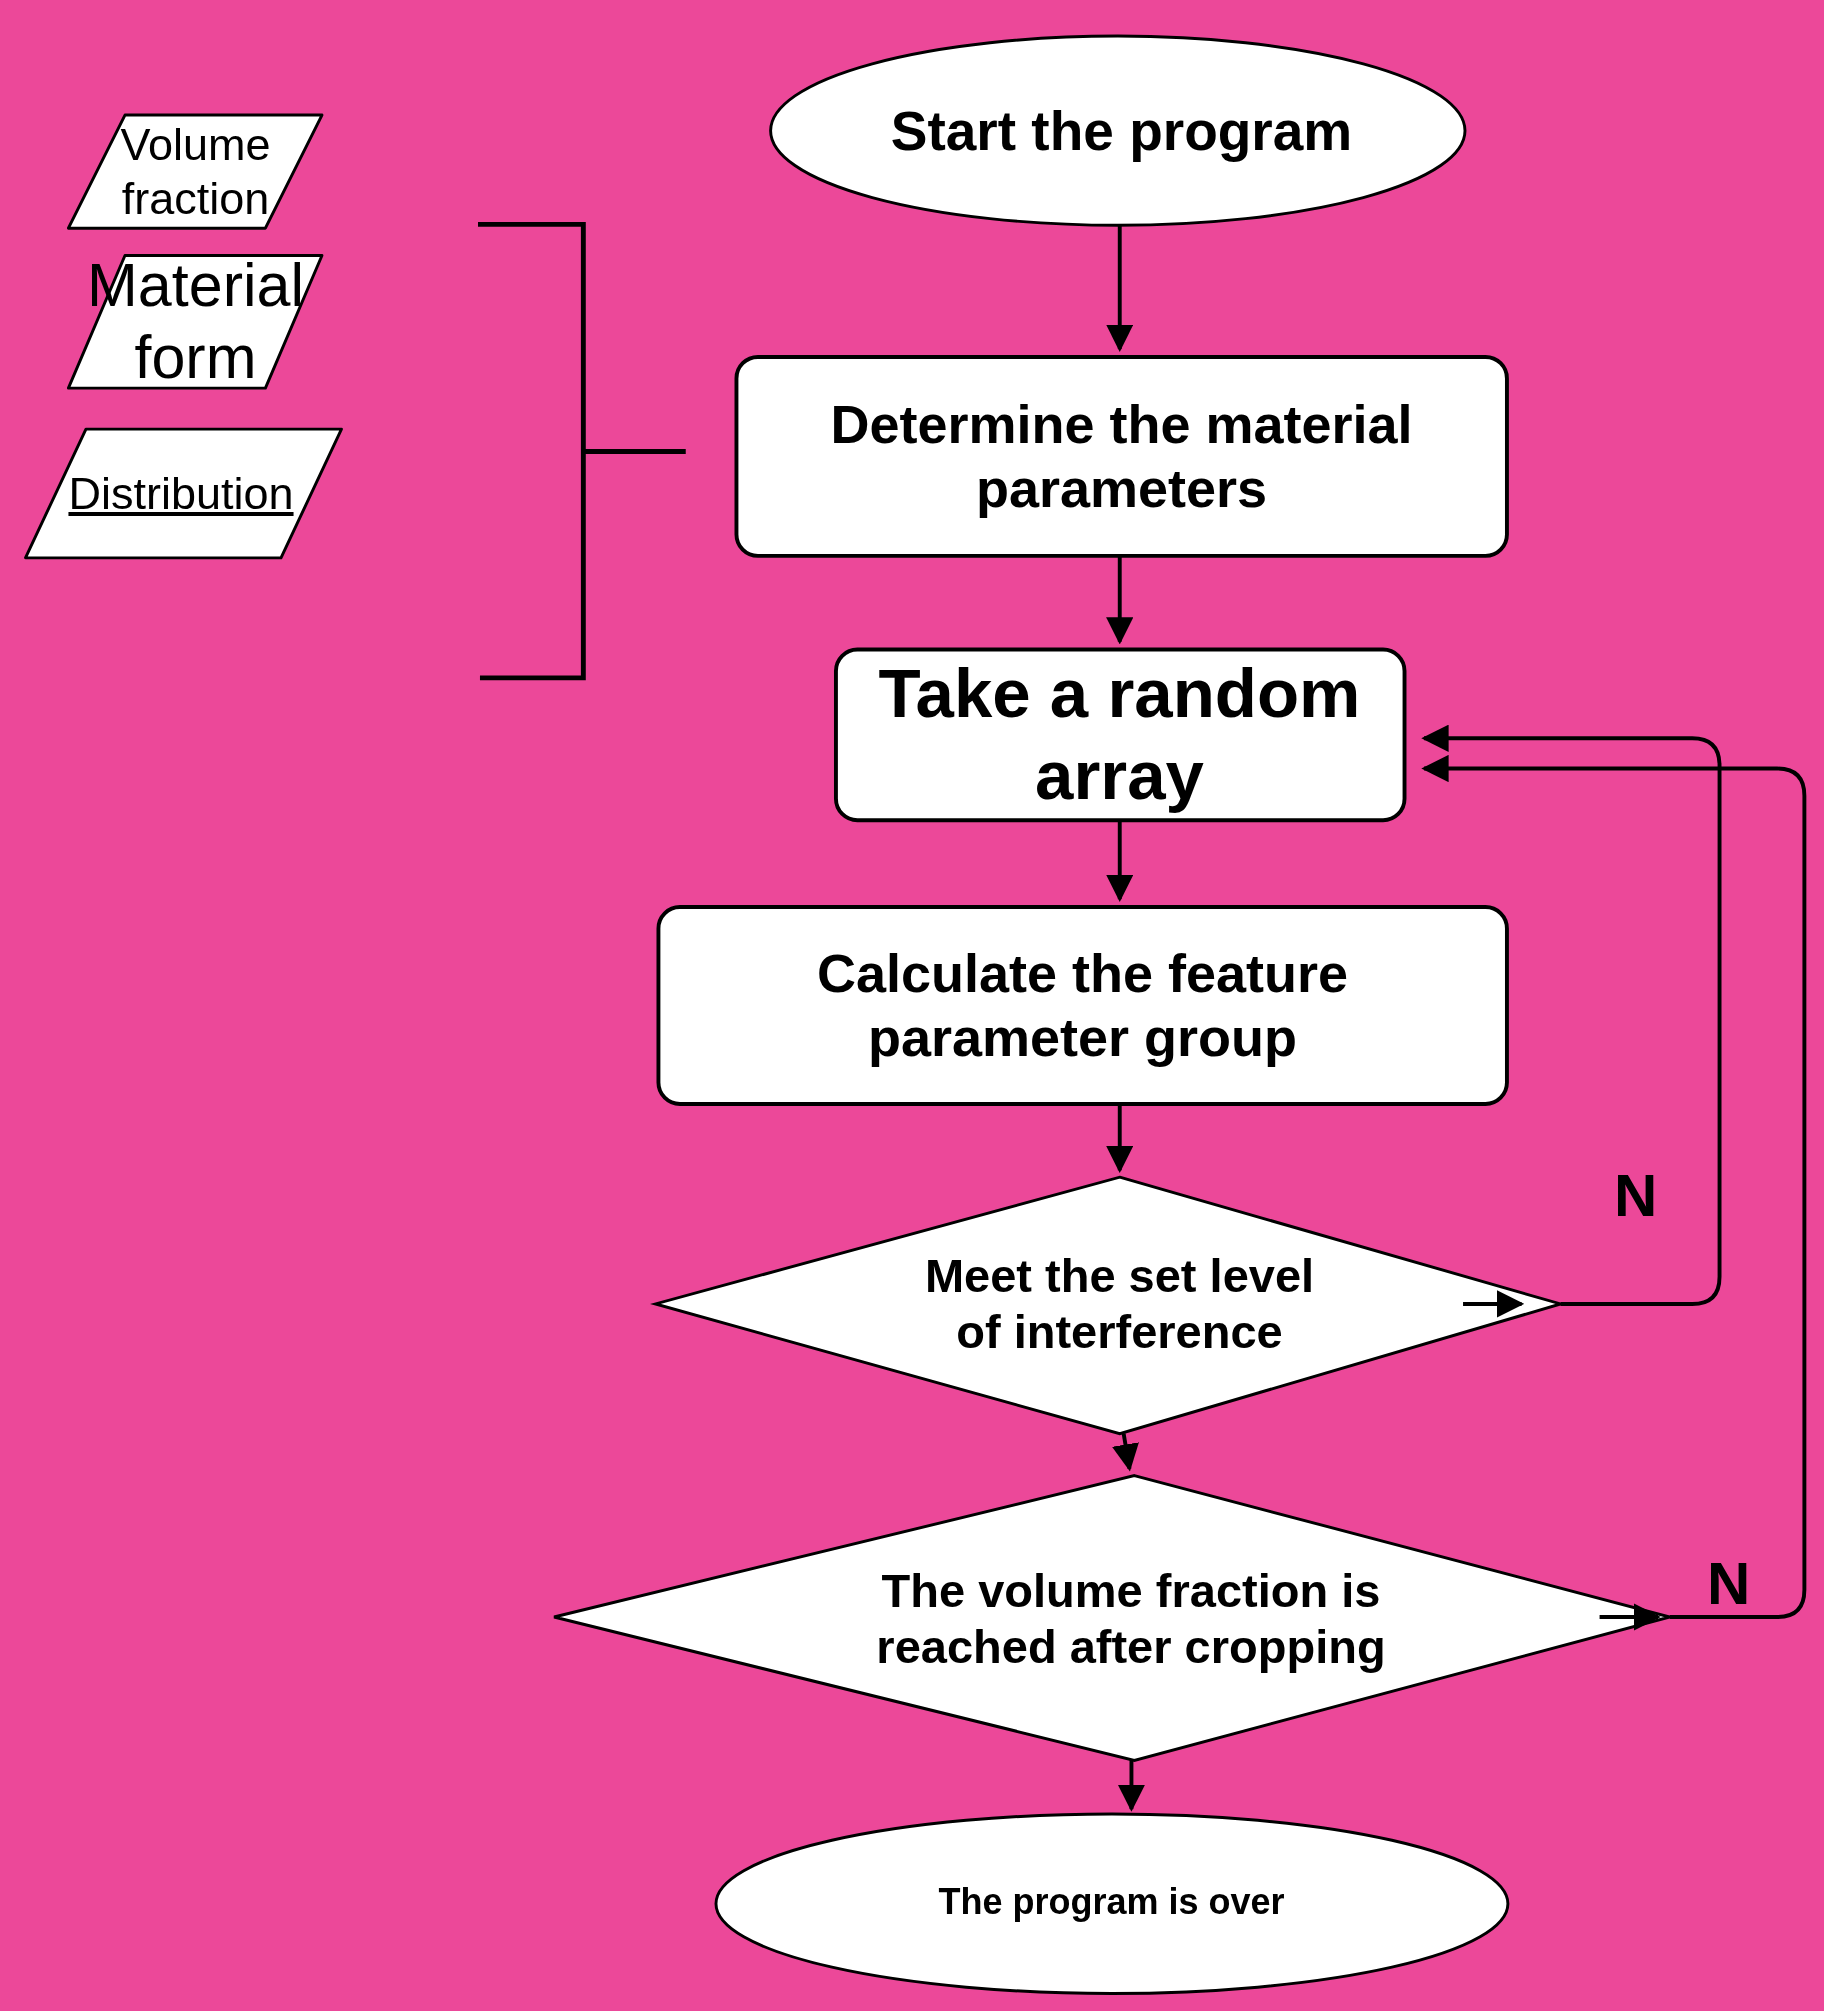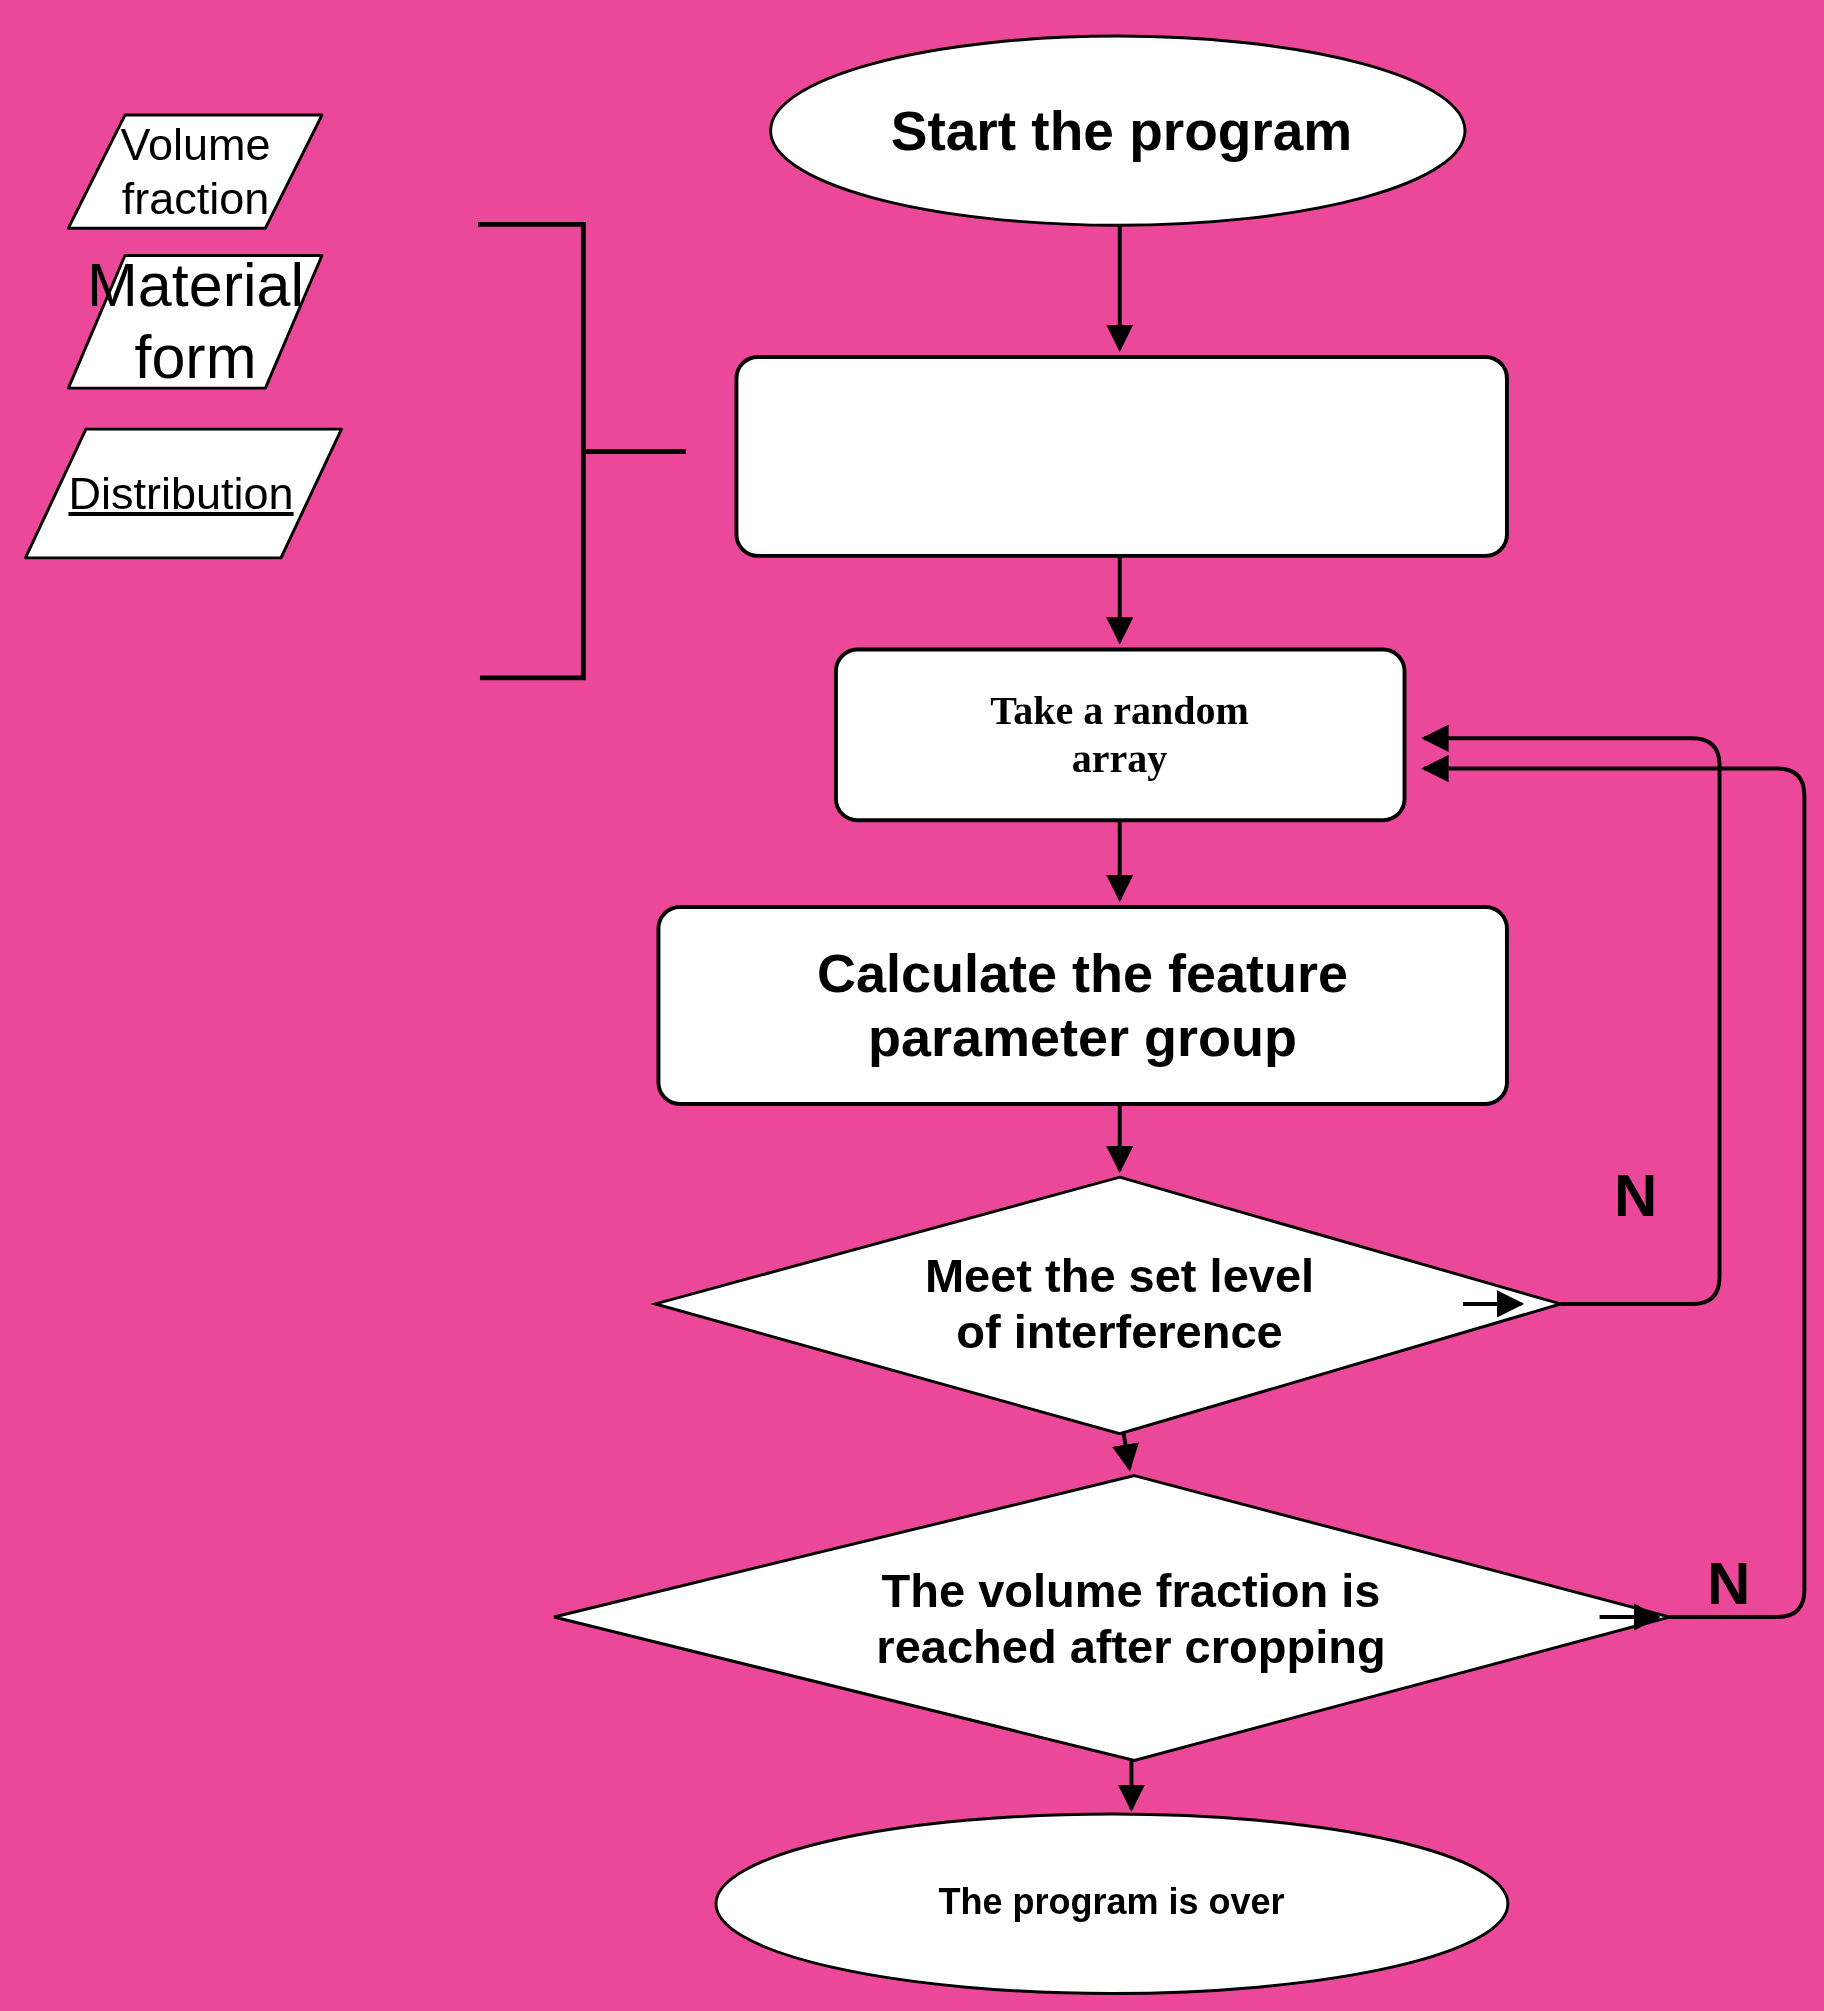--- a/index.html
+++ b/index.html
@@ -99,22 +99,24 @@
   <div class="shape-text reg-text" style="left:98px; top:115px; width:195px; height:113px; font-size:45px;">Volume
 fraction</div>
 
   <div class="shape-text reg-text" style="left:98px; top:258px; width:195px; height:127px; font-size:61px;">Material
 form</div>
 
   <div class="shape-text reg-text" style="left:59px; top:431px; width:244px; height:125px; font-size:45px;text-decoration:underline;">Distribution</div>
 
   <div class="shape-text bold-text" style="left:780px; top:82px; width:683px; height:98px; font-size:55px;">Start the program</div>
 
+  <div class="shape-text bold-text" style="left:746px; top:367px; width:751px; height:179px; font-size:54px;">Determine the material
+parameters</div>
 
-  <div class="shape-text bold-text" style="left:844px; top:659px; width:551px; height:151px; font-size:40px;font-family:Liberation Serif, serif;">Take a random
+  <div class="shape-text bold-text" style="left:844px; top:659px; width:551px; height:151px; font-size:69px;">Take a random
 array</div>
 
   <div class="shape-text bold-text" style="left:668px; top:917px; width:829px; height:177px; font-size:54px;">Calculate the feature
 parameter group</div>
 
   <div class="shape-text bold-text" style="left:778px; top:1241px; width:683px; height:125px; font-size:47px;text-align:center;">Meet the set level
 of interference</div>
 
   <div class="shape-text bold-text" style="left:770px; top:1556px; width:722px; height:125px; font-size:47px;">The volume fraction is
 reached after cropping</div>

